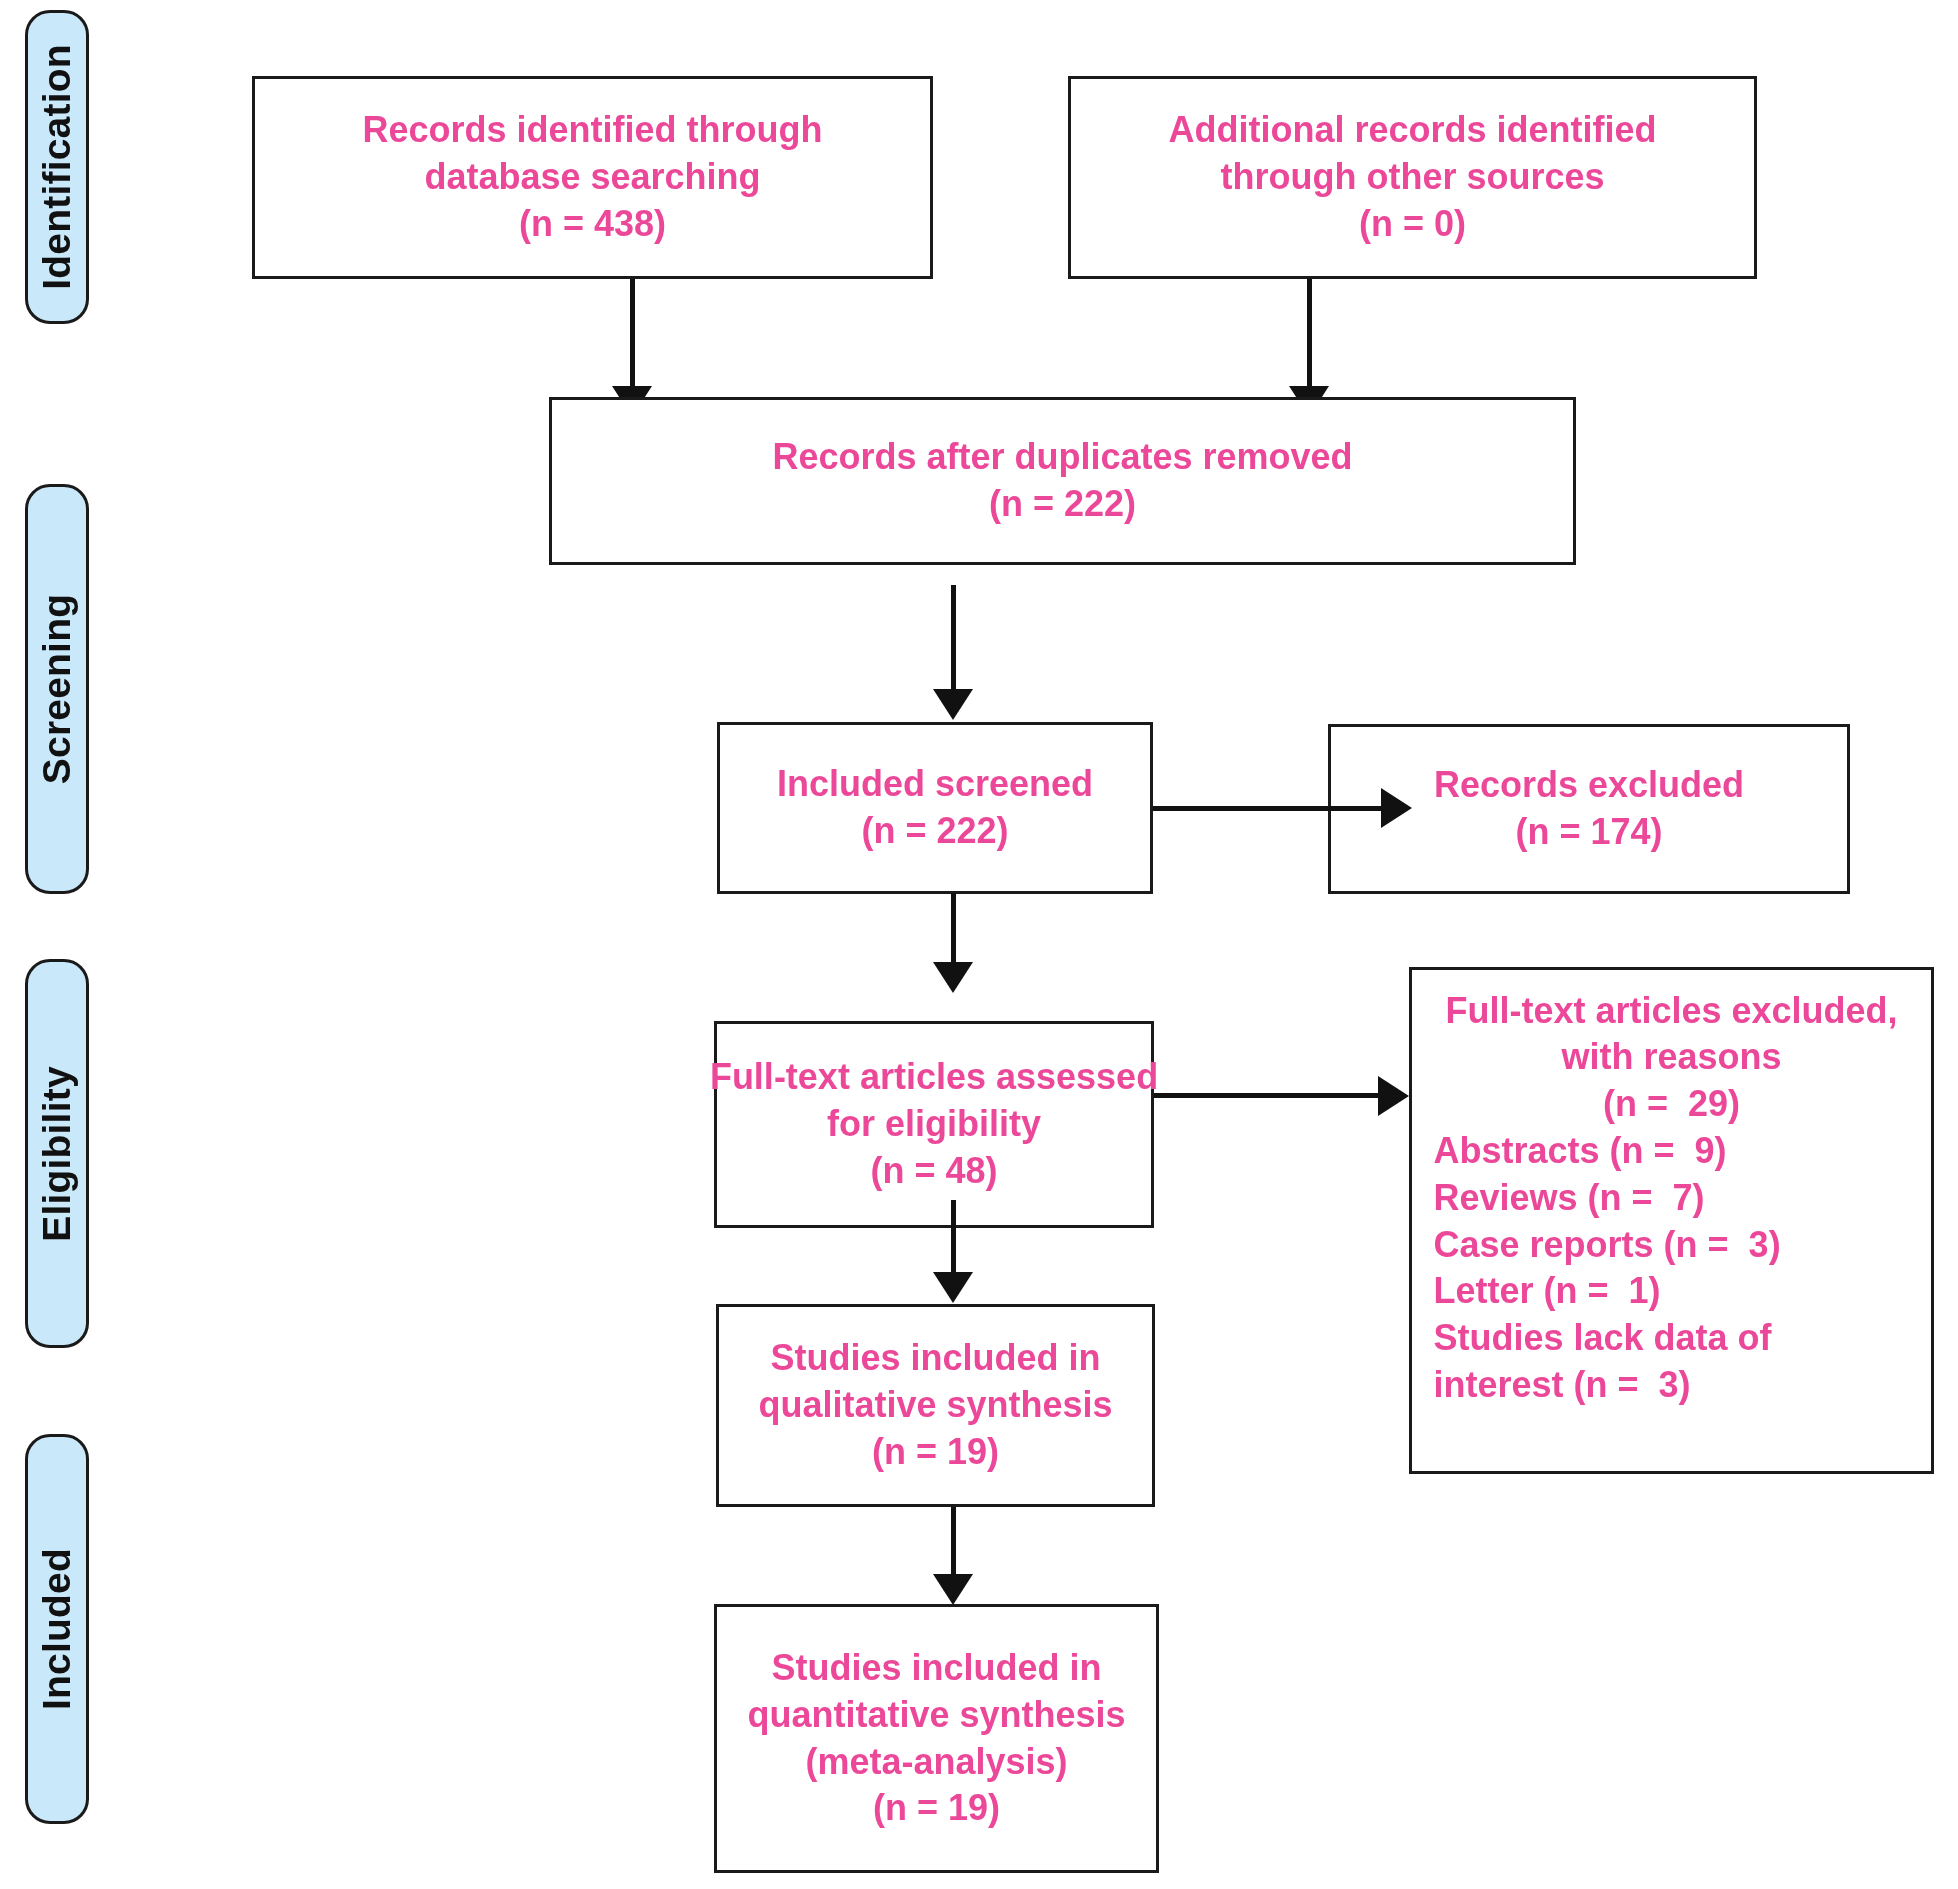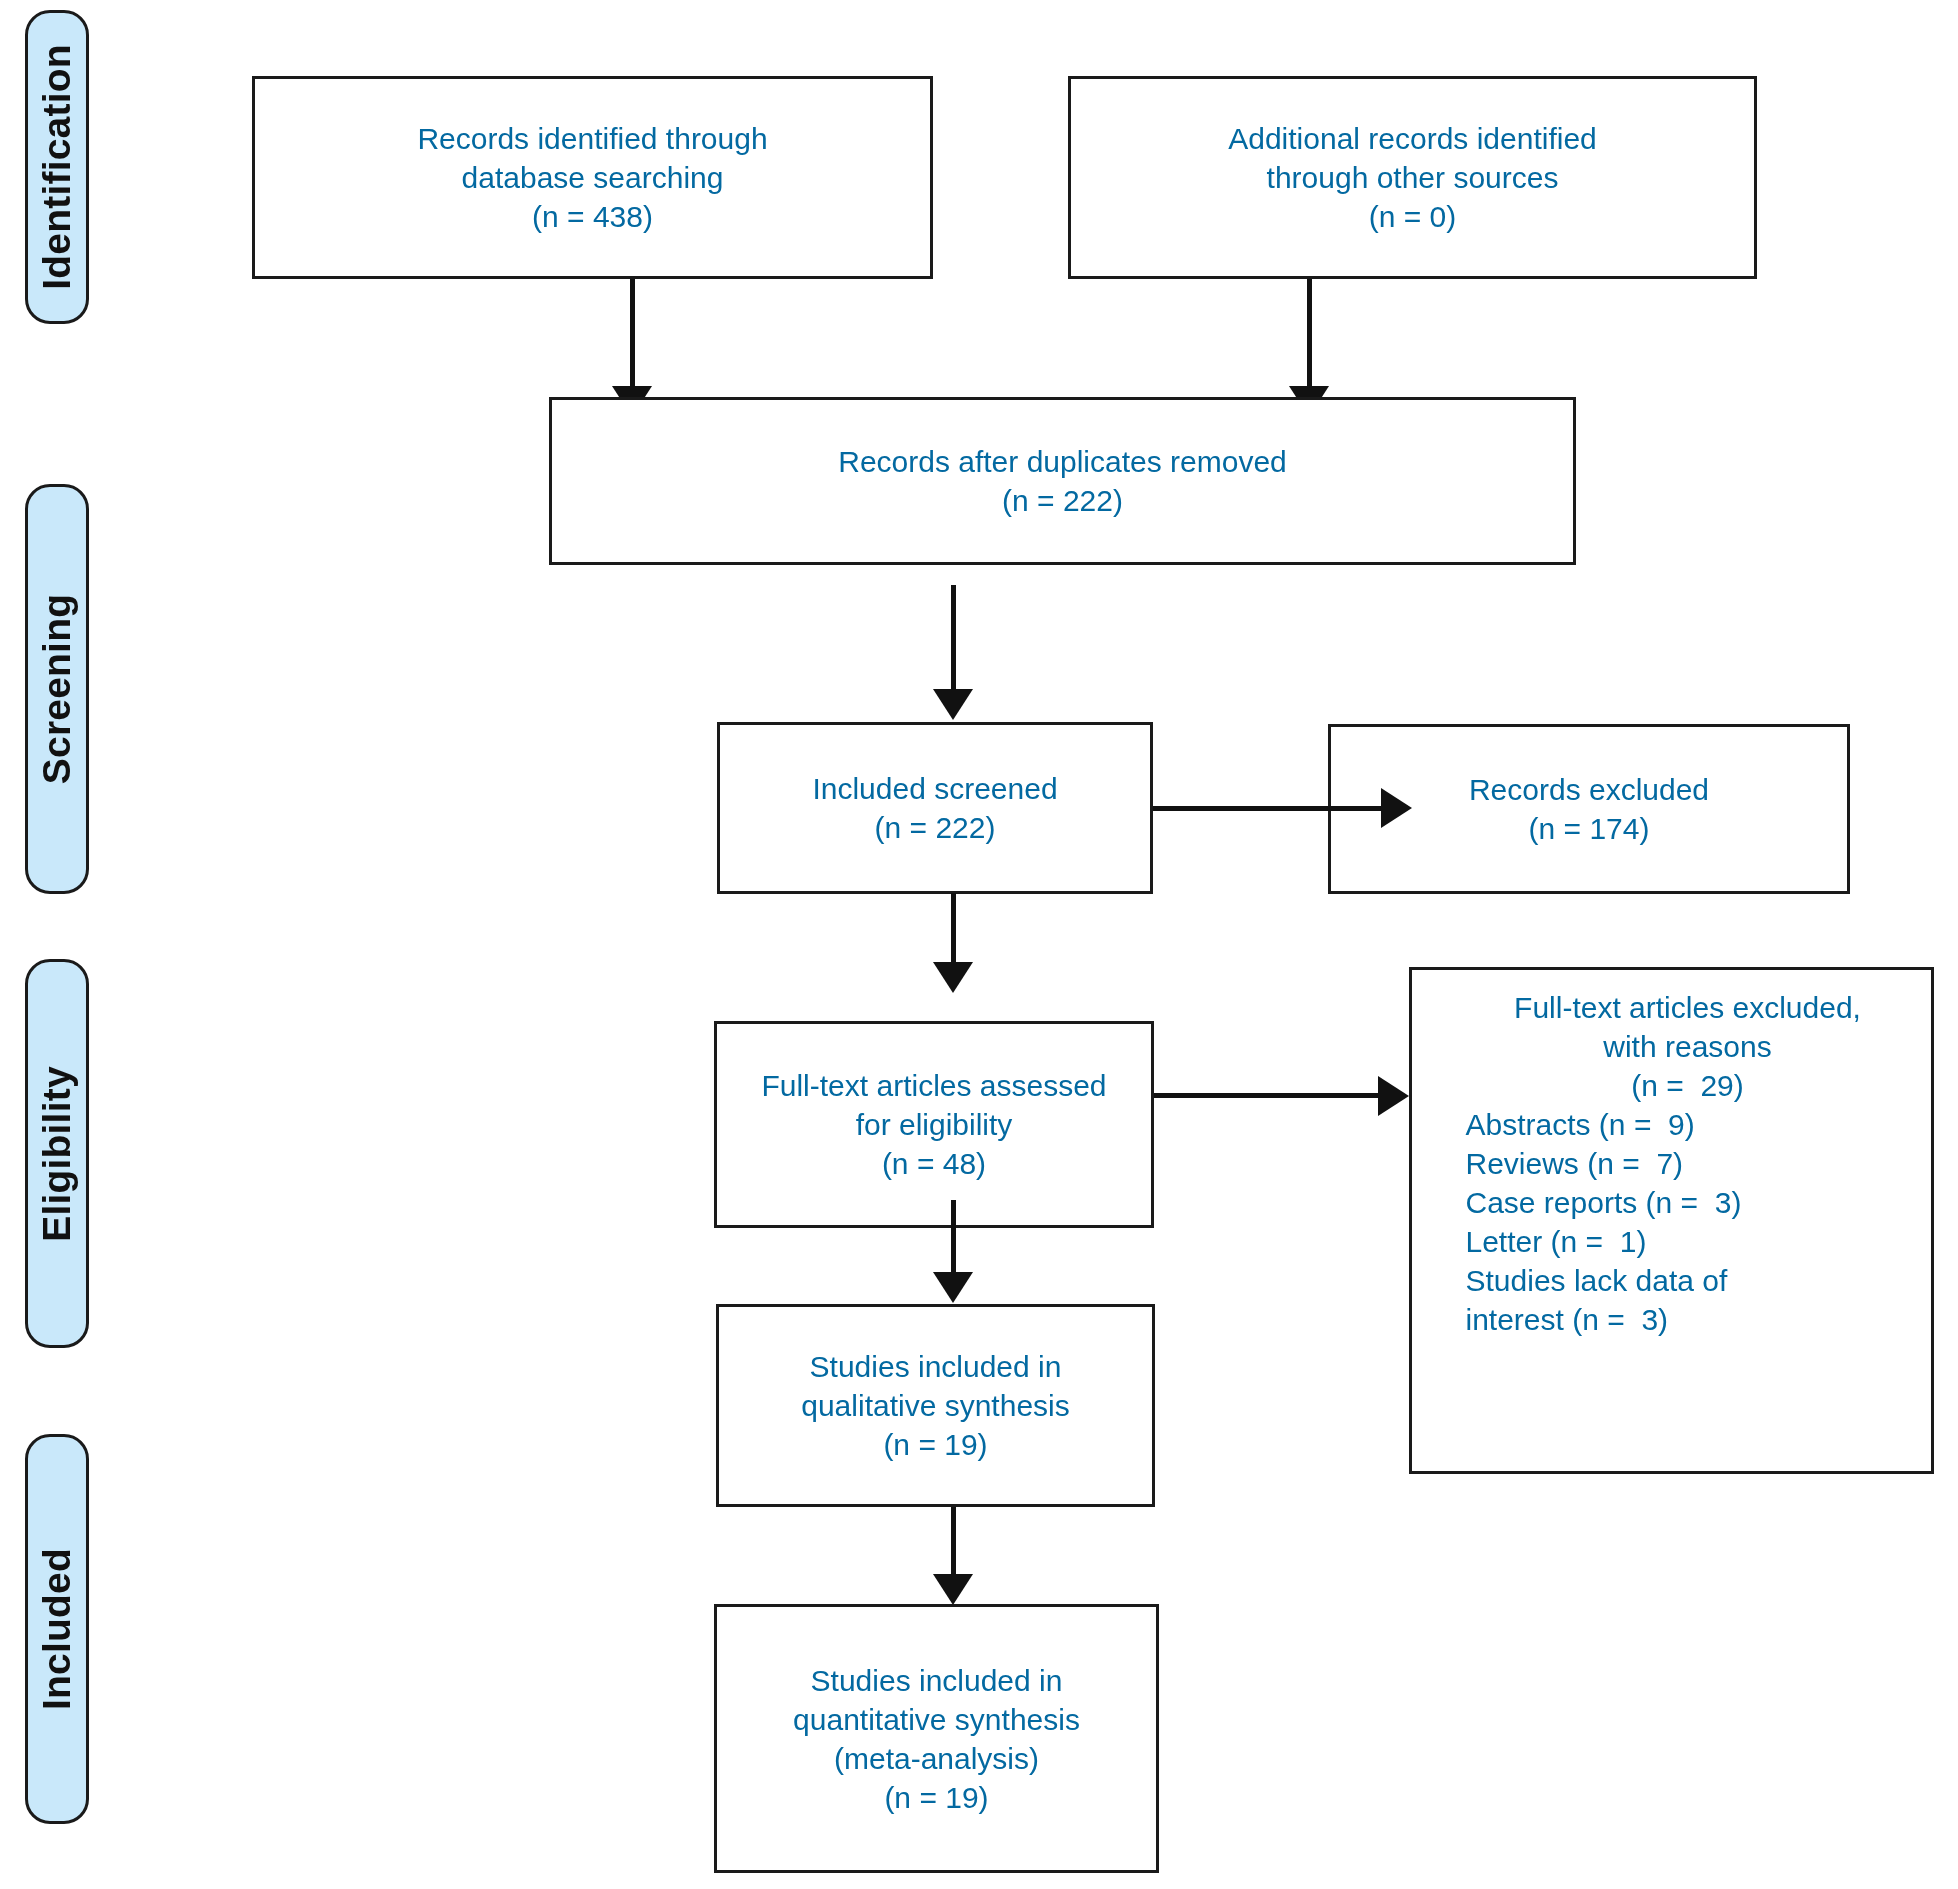--- a/index.html
+++ b/index.html
@@ -42,34 +42,34 @@
     box-sizing: border-box;
     background: #ffffff;
     border: 3.9px solid #1a1a1a;
     display: flex;
     flex-direction: column;
     align-items: center;
     justify-content: center;
     padding: 5.9px 13.7px;
   }
   .flow-box .line {
-    font-size: 30px;
+    font-size: 36px;
     line-height: 1.30;
-    color: #0369a1;
+    color: #ec4899;
     text-align: center;
     white-space: pre;
+    font-weight: bold;
   }
   .flow-box.left-align {
     align-items: stretch;
     justify-content: flex-start;
     padding: 17.6px 0 0 21.5px;
   }
   .flow-box.left-align .line {
     text-align: left;
-    margin-left: 32px;
   }
   .flow-box.left-align .line.centered {
     text-align: center;
     padding-right: 21.5px;
   }
 
   
   .v-line {
     position: absolute;
     width: 4.9px;

